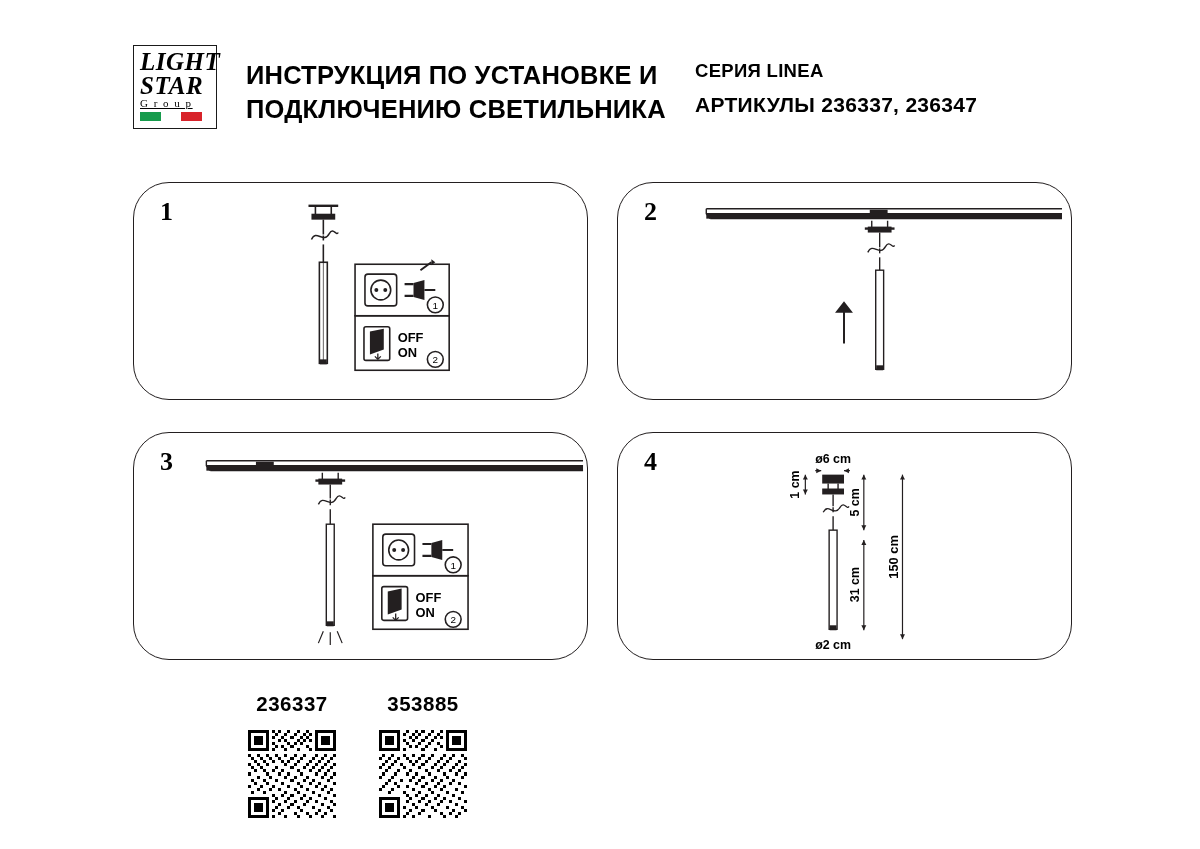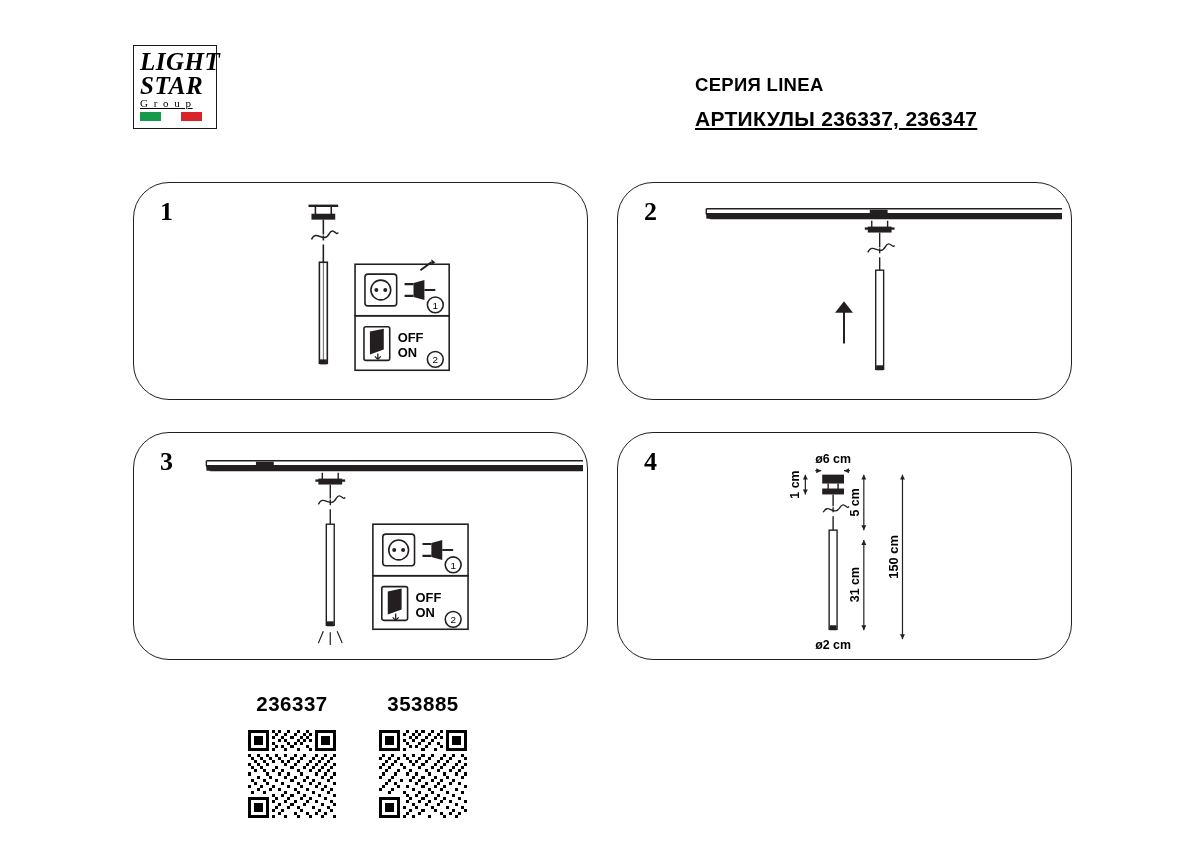--- a/index.html
+++ b/index.html
@@ -62,34 +62,33 @@
     top: 58px;
     width: 420px;
     font-size: 25.5px;
     font-weight: bold;
     line-height: 1.35;
     letter-spacing: 0.2px;
   }
   .title-right {
     position: absolute;
     left: 695px;
-    top: 74px;
+    top: 60px;
     width: 420px;
   }
   .title-series {
     font-size: 18.5px;
     font-weight: bold;
     letter-spacing: 0.3px;
   }
   .title-arts {
     margin-top: 11px;
     font-size: 21px;
     font-weight: bold;
     letter-spacing: 0.3px;
-    text-decoration: underline;
   }
 
   
   .panel {
     position: absolute;
     border: 1.6px solid #231f20;
     border-radius: 36px;
     box-sizing: border-box;
     background: #fff;
   }
@@ -141,20 +140,21 @@
       <div class="logo-l2">STAR</div>
       <div class="logo-l3">G r o u p</div>
     </div>
     <div class="flag">
       <i class="g"></i>
         <i class="w"></i>
         <i class="r"></i>
     </div>
   </div>
 
+  <div class="title-main">ИНСТРУКЦИЯ ПО УСТАНОВКЕ И ПОДКЛЮЧЕНИЮ СВЕТИЛЬНИКА</div>
 
   <div class="title-right">
     <div class="title-series">СЕРИЯ LINEA</div>
     <div class="title-arts">АРТИКУЛЫ 236337, 236347</div>
   </div>
 
   <div class="panel" id="panel-1">
     <div class="panel-num">1</div>
     <svg class="svg-layer" viewBox="0 0 455 218">
       <g stroke="#231f20" fill="none" stroke-width="1.6">

